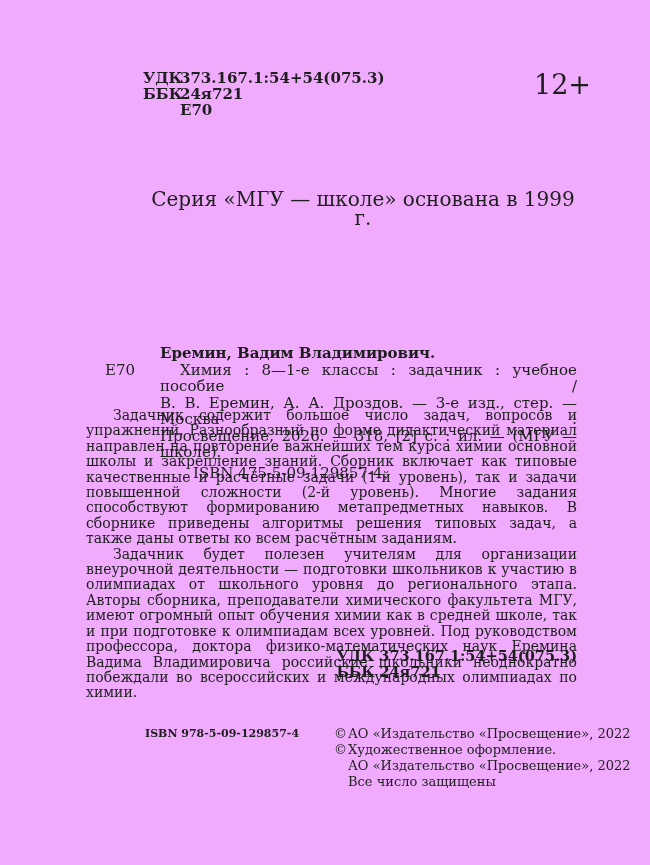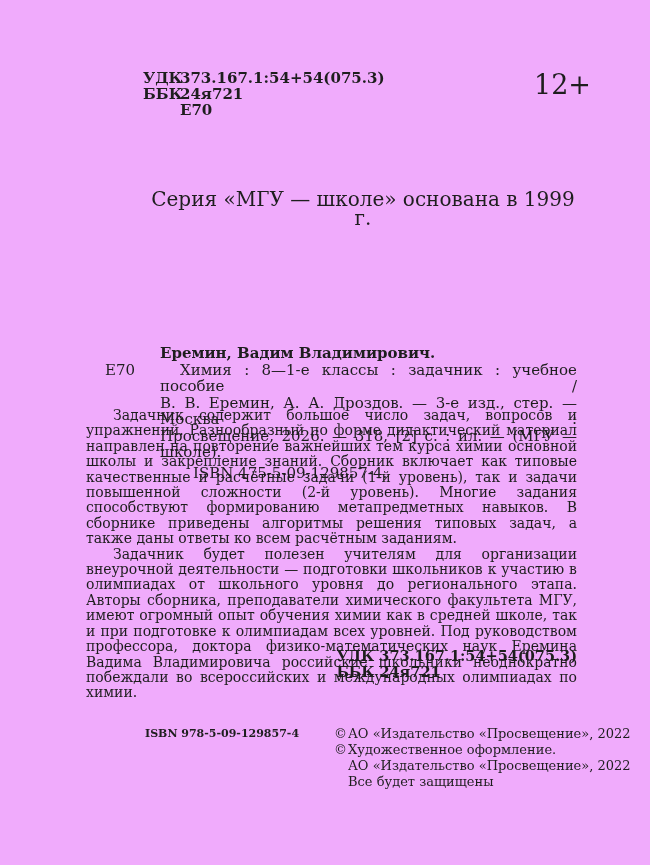--- a/index.html
+++ b/index.html
@@ -123,17 +123,17 @@
     <div class="copy-row">
       <span>©</span>
       <span>Художественное оформление.</span>
     </div>
     <div class="copy-row">
       <span></span>
       <span>АО «Издательство «Просвещение», 2022</span>
     </div>
     <div class="copy-row">
       <span></span>
-      <span>Все будет защищены</span>
+      <span>Все число защищены</span>
     </div>
   </div>
 
 </div>
 
 </body></html>

